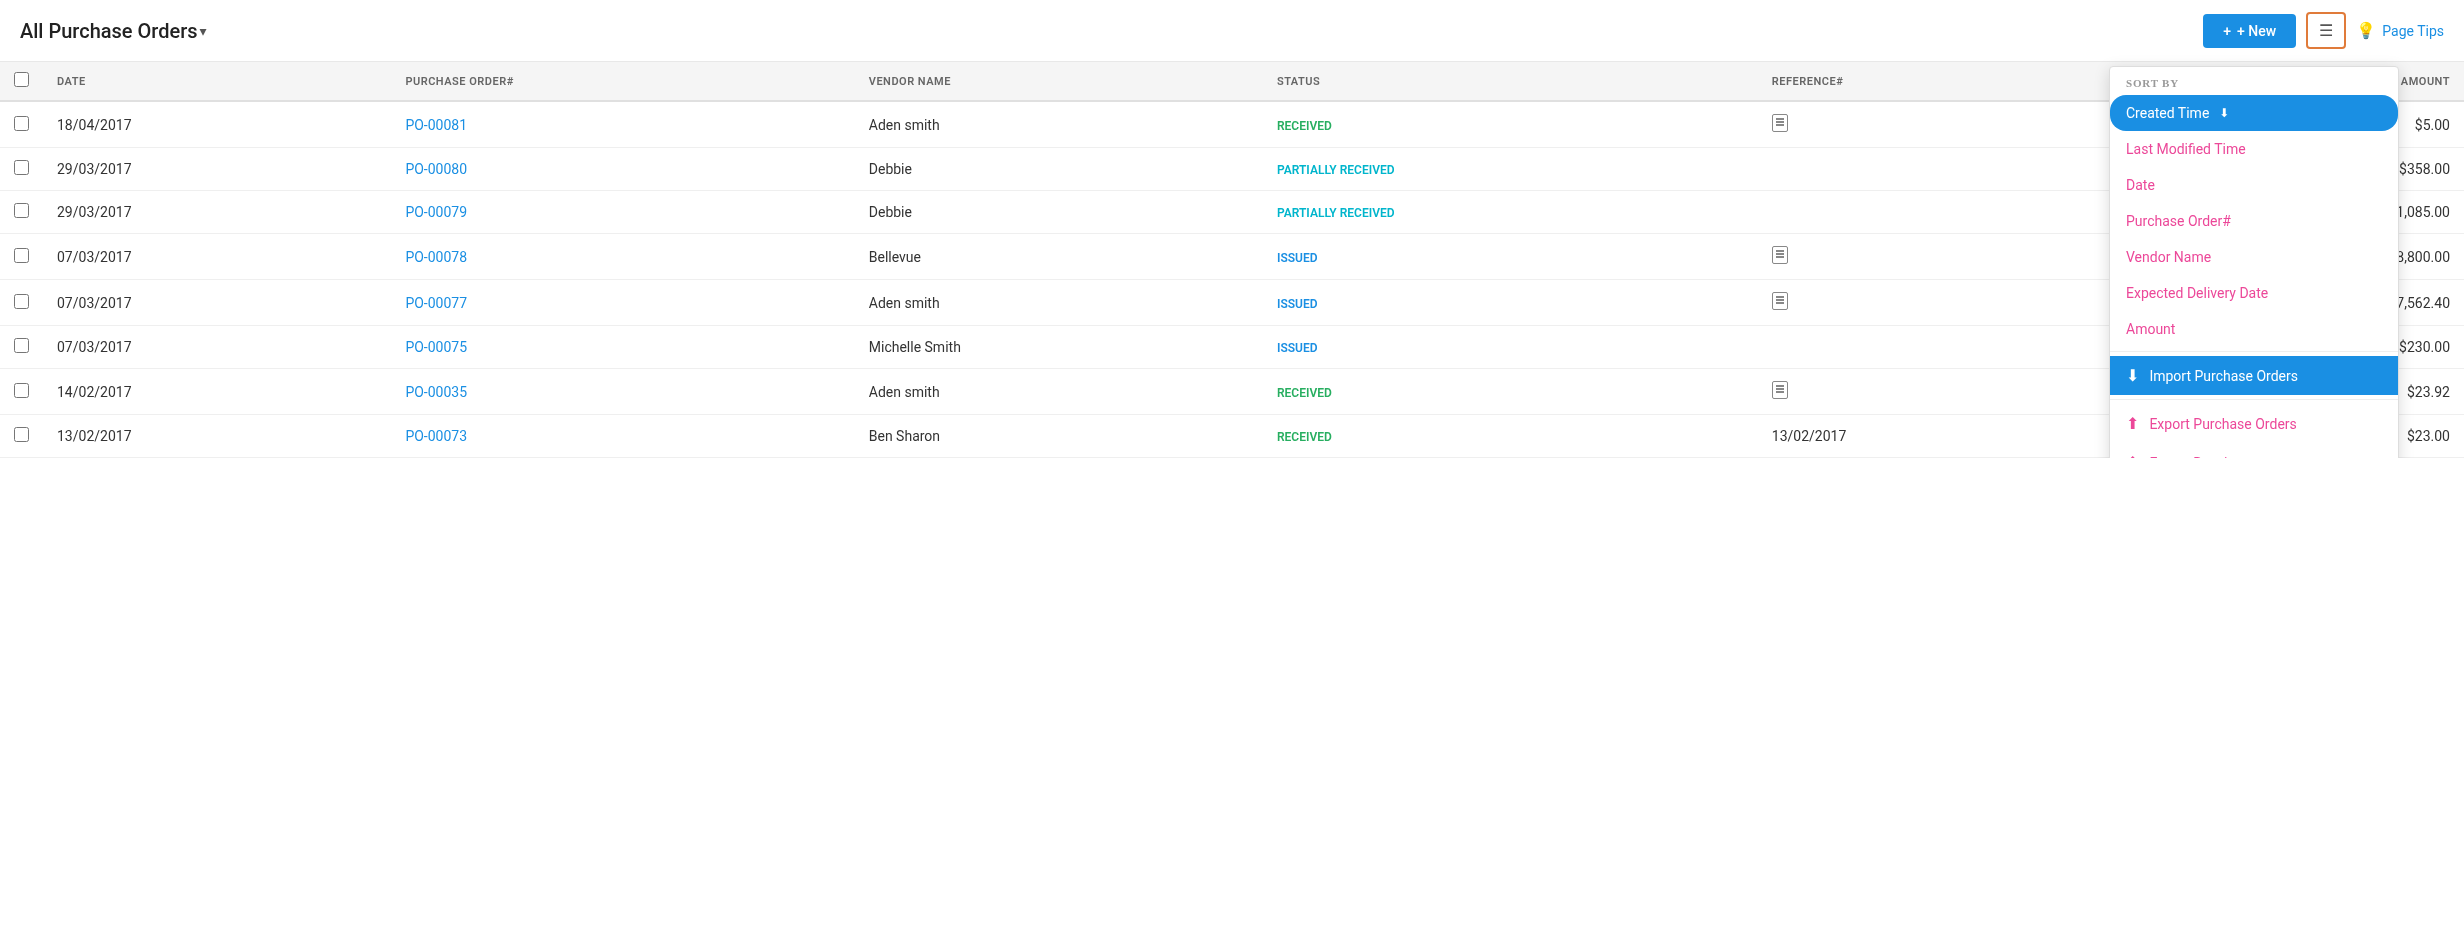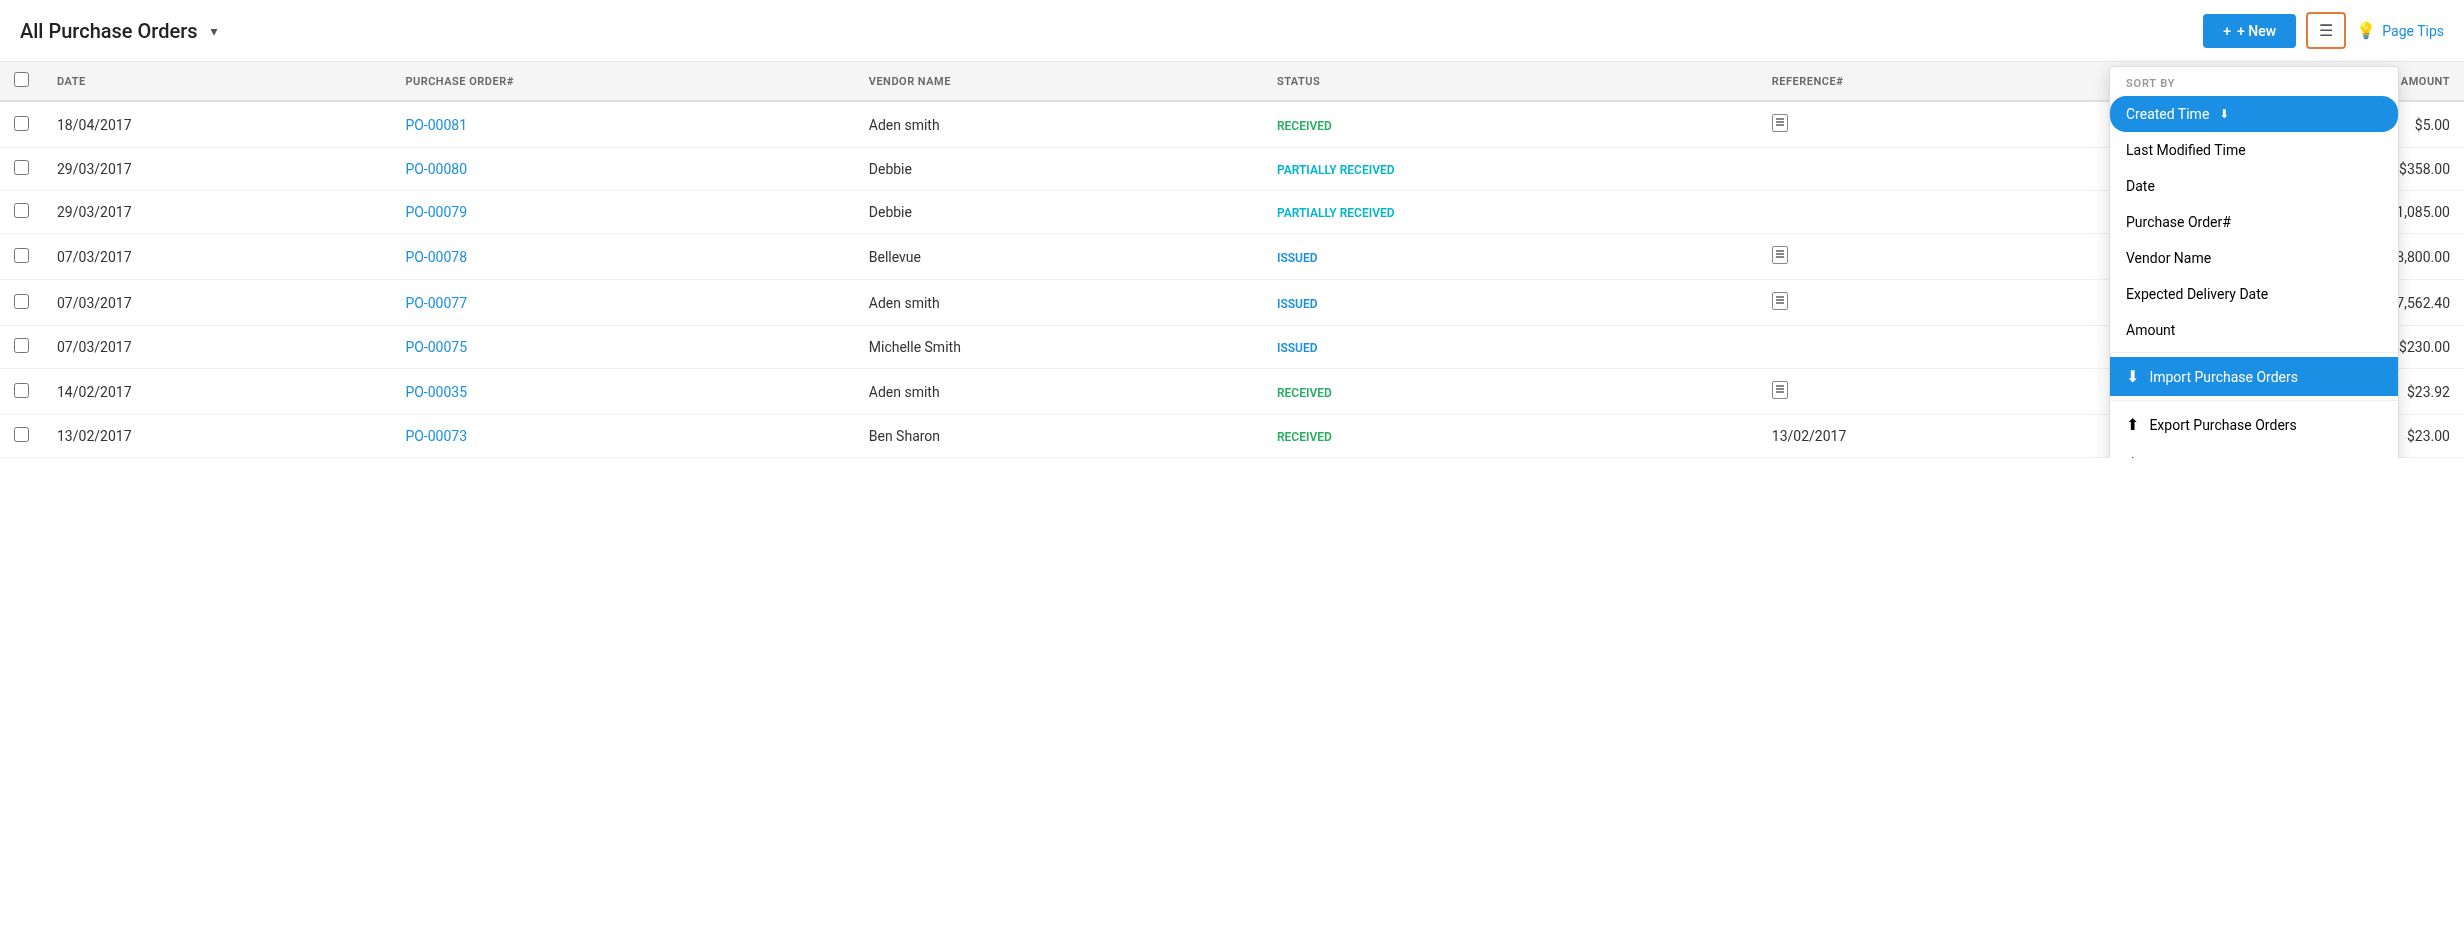--- a/index.html
+++ b/index.html
@@ -9,21 +9,21 @@
       display: flex;
       align-items: center;
       justify-content: space-between;
       padding: 12px 20px;
       border-bottom: 1px solid #e8e8e8;
       background: #fff;
     }
     .header-left {
       display: flex;
       align-items: center;
-      gap: 13px;
+      gap: 2px;
     }
     .page-title {
       font-size: 20px;
       font-weight: 500;
       color: #222;
     }
     .dropdown-arrow {
       font-size: 14px;
       color: #555;
       cursor: pointer;
@@ -123,26 +123,27 @@
       box-shadow: 0 4px 16px rgba(0,0,0,0.15);
       z-index: 1000;
     }
     .sort-by-label {
       padding: 10px 16px 6px;
       font-size: 11px;
       font-weight: 600;
       color: #999;
       letter-spacing: 0.8px;
       text-transform: uppercase;
+      font-family: Liberation Serif, serif;
     }
     .menu-item {
       padding: 10px 16px;
       cursor: pointer;
       font-size: 14px;
-      color: #000000;
+      color: #ec4899;
       display: flex;
       align-items: center;
       gap: 10px;
     }
     .menu-item.active {
       background: #1a8fe3;
       color: #fff;
       border-radius: 16px;
     }
     .menu-item.active .sort-arrow { color: #fff; }

